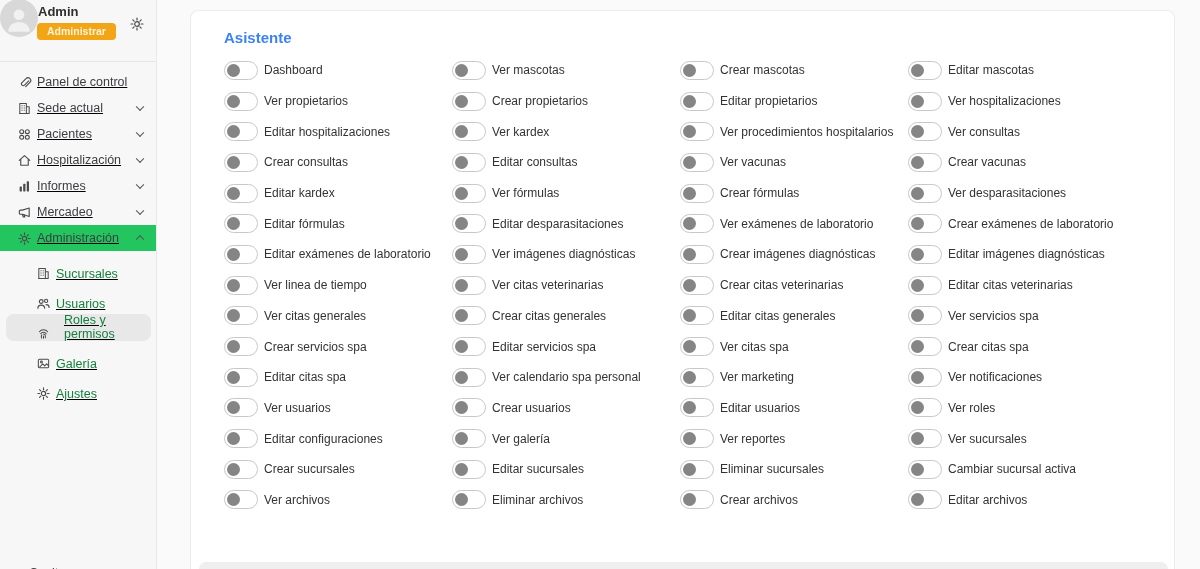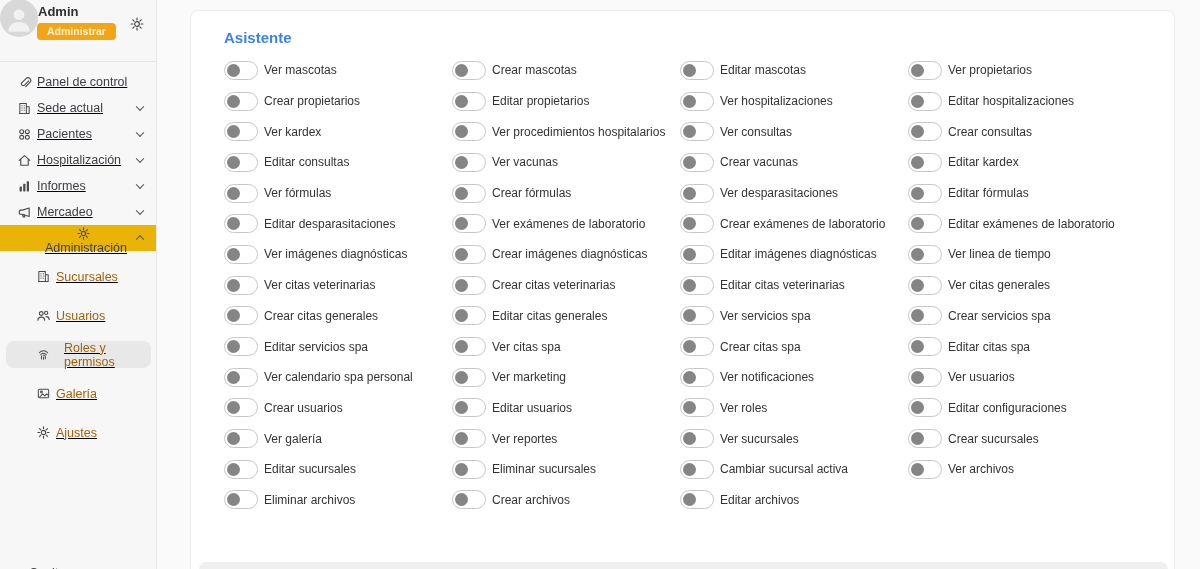--- a/index.html
+++ b/index.html
@@ -18,31 +18,31 @@
     font-weight:bold; color:#2e2e2e; }
   .role-badge { position:absolute; left:37px; top:23px; background:#F2A517;
     color:#fdf3d3; font-size:10.5px; font-weight:600; padding:2px 10px 3px;
     border-radius:4px; }
   .profile-gear { position:absolute; right:11px; top:16px; width:16px; height:16px;
     color:#4a4a4a; cursor:pointer; }
 
   .menu { padding-top:7px; }
   .s-item { position:relative; display:flex; align-items:center; height:26px;
     padding-left:16px; font-size:12.5px; color:#3d3d43; cursor:pointer; }
-  .s-item.expanded { background:#eab308;flex-direction:column; }
+  .s-item.expanded { background:#22c55e; }
   .ico { width:16px; height:16px; margin-right:5px; flex:none; color:#4b4b4b;
     display:flex; align-items:center; justify-content:center; }
   .chev { position:absolute; right:13px; top:50%; width:6px; height:6px;
     border-right:1.4px solid #555; border-bottom:1.4px solid #555; }
   .chev.down { transform:translateY(-70%) rotate(45deg); }
   .chev.up { transform:translateY(-30%) rotate(-135deg); }
 
-  .sub-item { position:relative; display:flex; align-items:center; height:27px;
-    margin:12px 5px 0 6px; padding-left:29px; border-radius:8px; font-size:12.5px;
-    color:#a16207; cursor:pointer; }
+  .sub-item { position:relative; display:flex; align-items:flex-end; height:27px;
+    margin:3px 5px 0 6px; padding-left:29px; border-radius:8px; font-size:12.5px;
+    color:#15803d; cursor:pointer; }
   .sub-item.active { background:#e8e8e8;gap:8px; }
 
   .sidebar-footer { position:absolute; left:0; top:560px; width:100%;
     display:flex; align-items:center; padding-left:8px; font-size:12.5px;
     color:#3d3d43; cursor:pointer; height:26px; }
 
   
   .main { position:relative; flex:1; height:569px; background:#fafafa; }
   .card { position:absolute; left:33px; top:10px; width:985px; height:559px;
     background:#ffffff; border:1px solid #ececec; border-bottom:none;
@@ -256,20 +256,26 @@
   </nav>
 
   <main class="main">
     <section class="card">
       <h1 class="role-title">Asistente</h1>
       <div class="perm-grid">
           <div class="perm">
             <span class="toggle">
               <span class="knob"></span>
             </span>
+            <span class="perm-label">Dashboard</span>
+          </div>
+          <div class="perm">
+            <span class="toggle">
+              <span class="knob"></span>
+            </span>
             <span class="perm-label">Ver mascotas</span>
           </div>
           <div class="perm">
             <span class="toggle">
               <span class="knob"></span>
             </span>
             <span class="perm-label">Crear mascotas</span>
           </div>
           <div class="perm">
             <span class="toggle">

